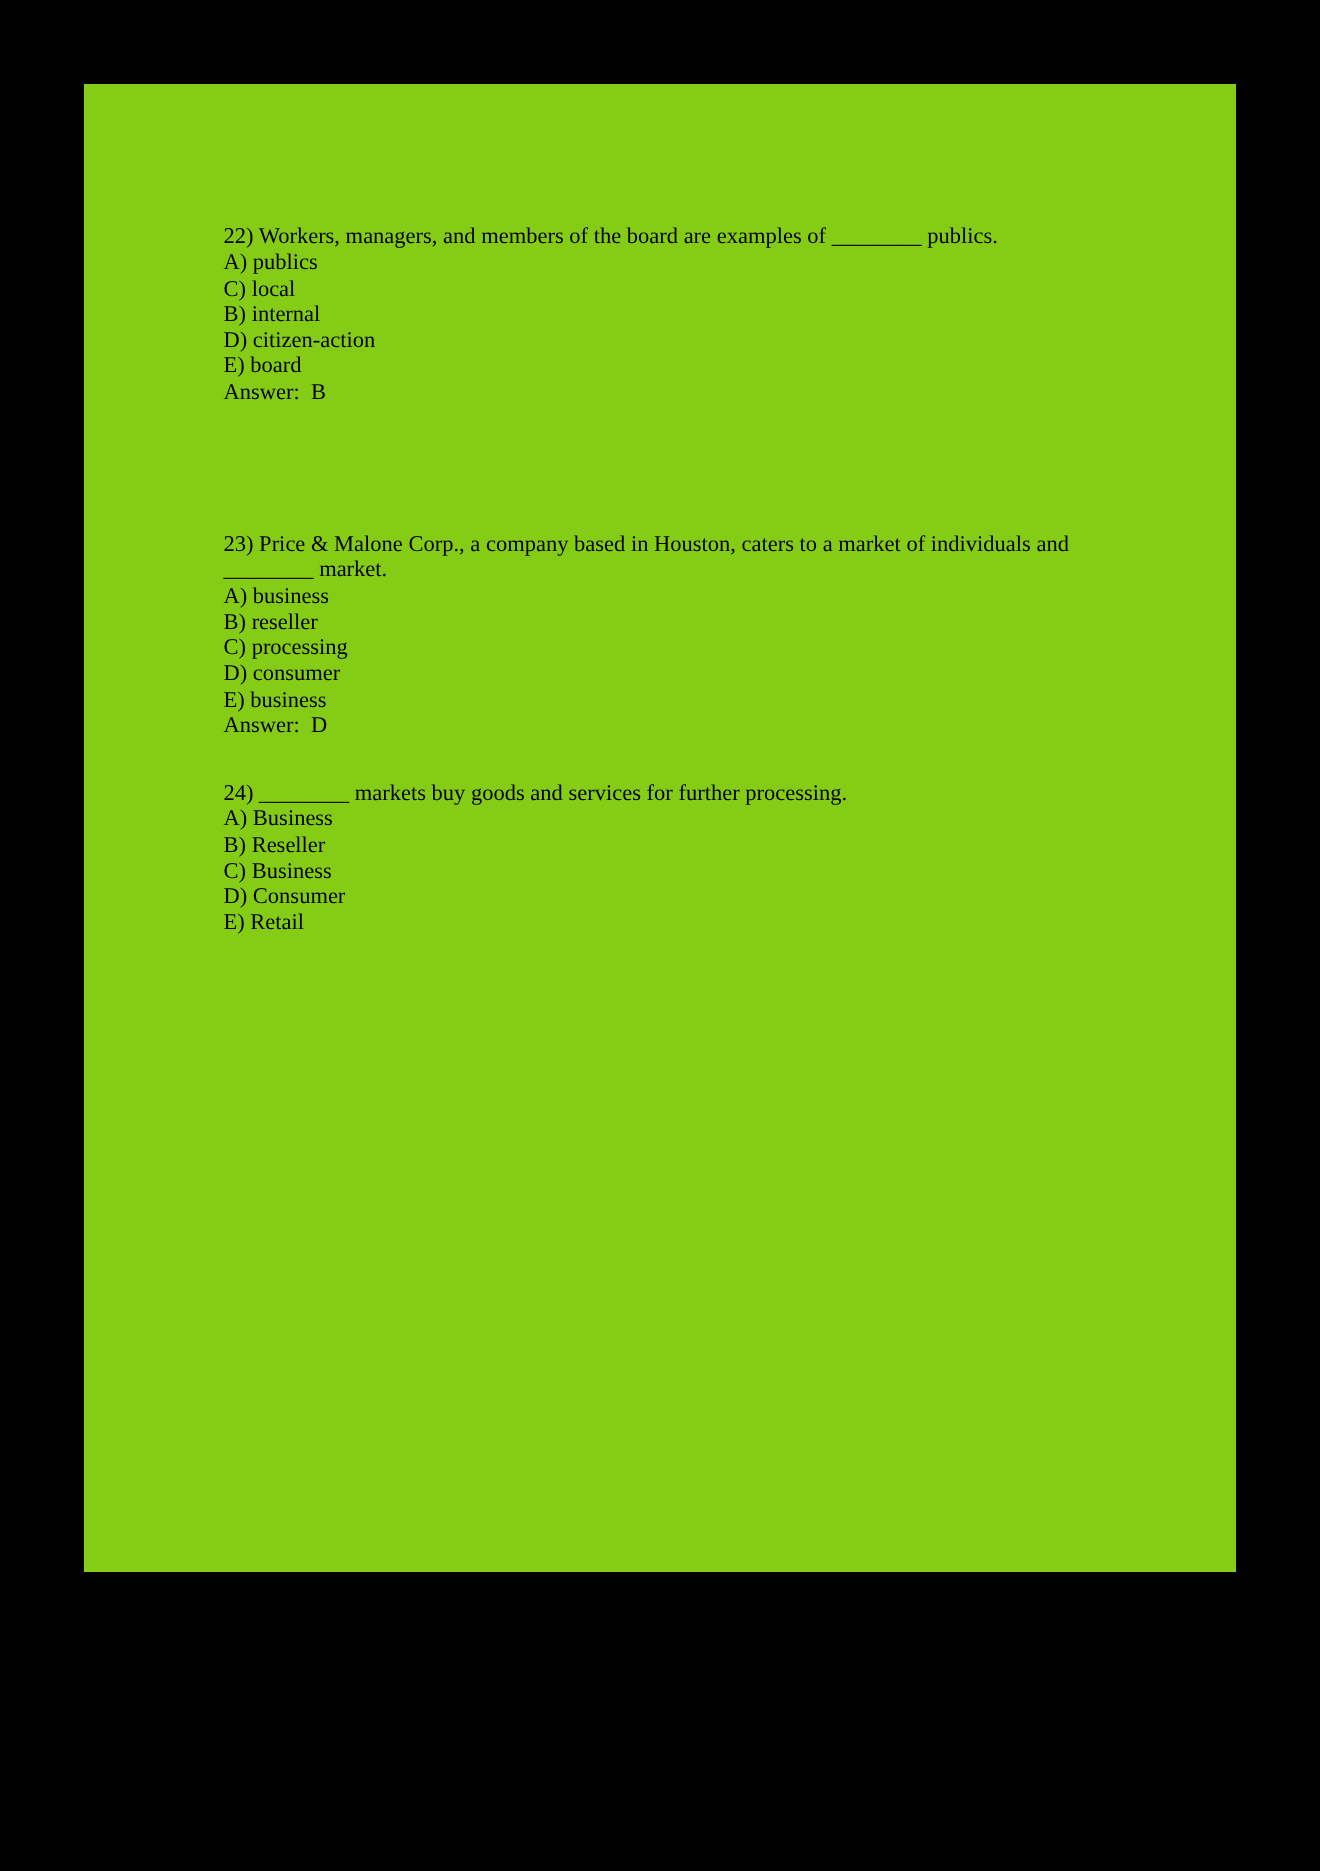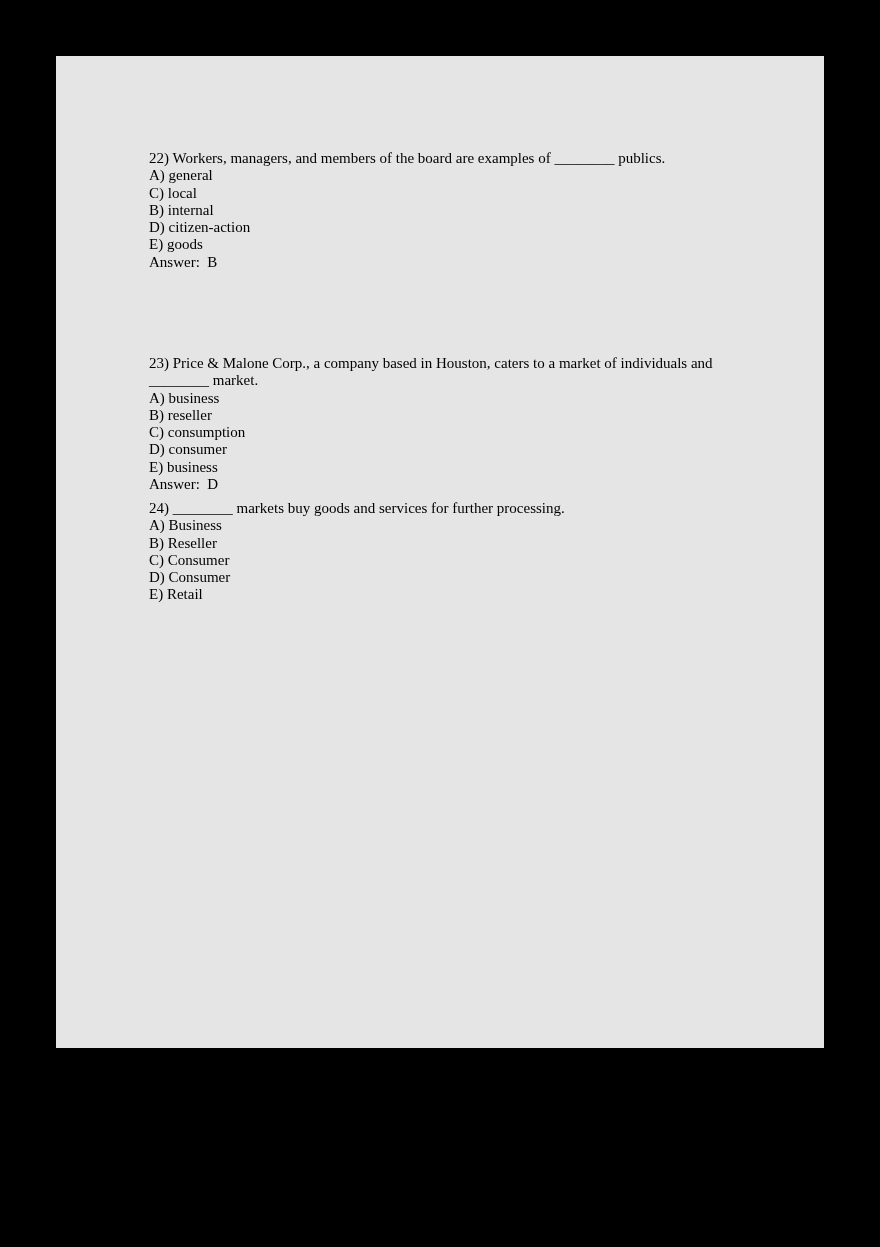--- a/index.html
+++ b/index.html
@@ -6,64 +6,64 @@
     body {
       width: 880px; height: 1247px;
       background: #000000;
       position: relative;
       overflow: hidden;
     }
     .page {
       position: absolute;
       left: 56px; top: 56px;
       width: 768px; height: 992px;
-      background: #e5e5e5;
+      background: #84cc16;
     }
     .question {
       position: absolute;
       left: 93px;
       width: 570px;
       font-family: "Liberation Serif", "DejaVu Serif", serif;
       font-size: 15px;
       line-height: 17.3px;
       color: #000000;
     }
     .q-line { white-space: pre; }
     #q22 { top: 94px; }
     #q23 { top: 299px; width: 570px; }
-    #q24 { top: 444px; }
+    #q24 { top: 465px; }
   </style>
 </head>
 <body>
 
 <div class="page">
 
   <div class="question" id="q22">
     <div class="q-line">22) Workers, managers, and members of the board are examples of ________ publics.</div>
-    <div class="q-line">A) general</div>
+    <div class="q-line">A) publics</div>
     <div class="q-line">C) local</div>
     <div class="q-line">B) internal</div>
     <div class="q-line">D) citizen-action</div>
-    <div class="q-line">E) goods</div>
+    <div class="q-line">E) board</div>
     <div class="q-line">Answer:  B</div>
   </div>
 
   <div class="question" id="q23">
     <div class="q-line">23) Price &amp; Malone Corp., a company based in Houston, caters to a market of individuals and</div>
     <div class="q-line">________ market.</div>
     <div class="q-line">A) business</div>
     <div class="q-line">B) reseller</div>
-    <div class="q-line">C) consumption</div>
+    <div class="q-line">C) processing</div>
     <div class="q-line">D) consumer</div>
     <div class="q-line">E) business</div>
     <div class="q-line">Answer:  D</div>
   </div>
 
   <div class="question" id="q24">
     <div class="q-line">24) ________ markets buy goods and services for further processing.</div>
     <div class="q-line">A) Business</div>
     <div class="q-line">B) Reseller</div>
-    <div class="q-line">C) Consumer</div>
+    <div class="q-line">C) Business</div>
     <div class="q-line">D) Consumer</div>
     <div class="q-line">E) Retail</div>
   </div>
 
 </div>
 
 </body></html>

